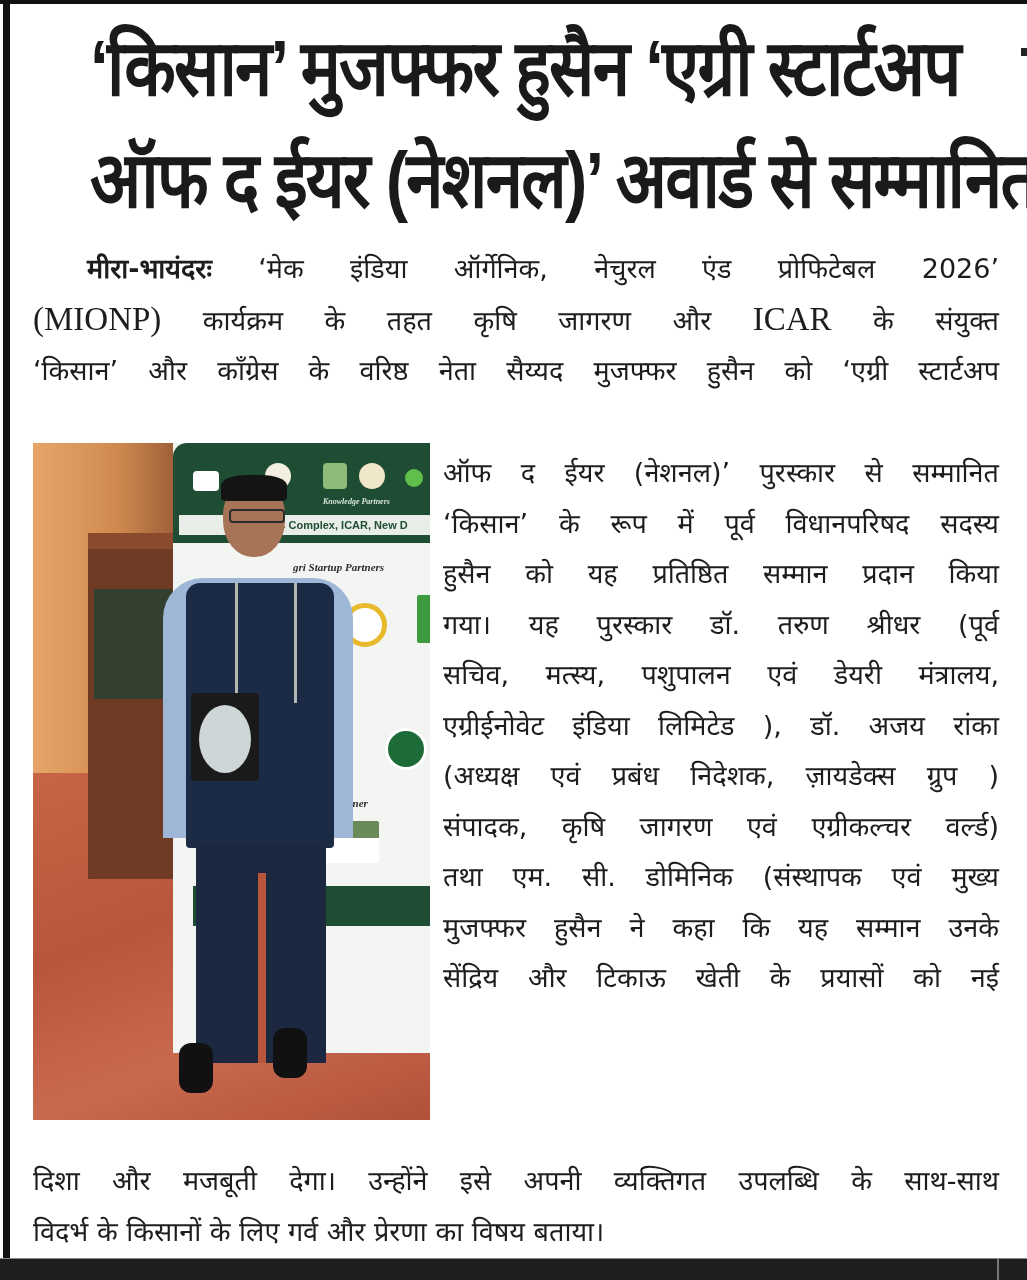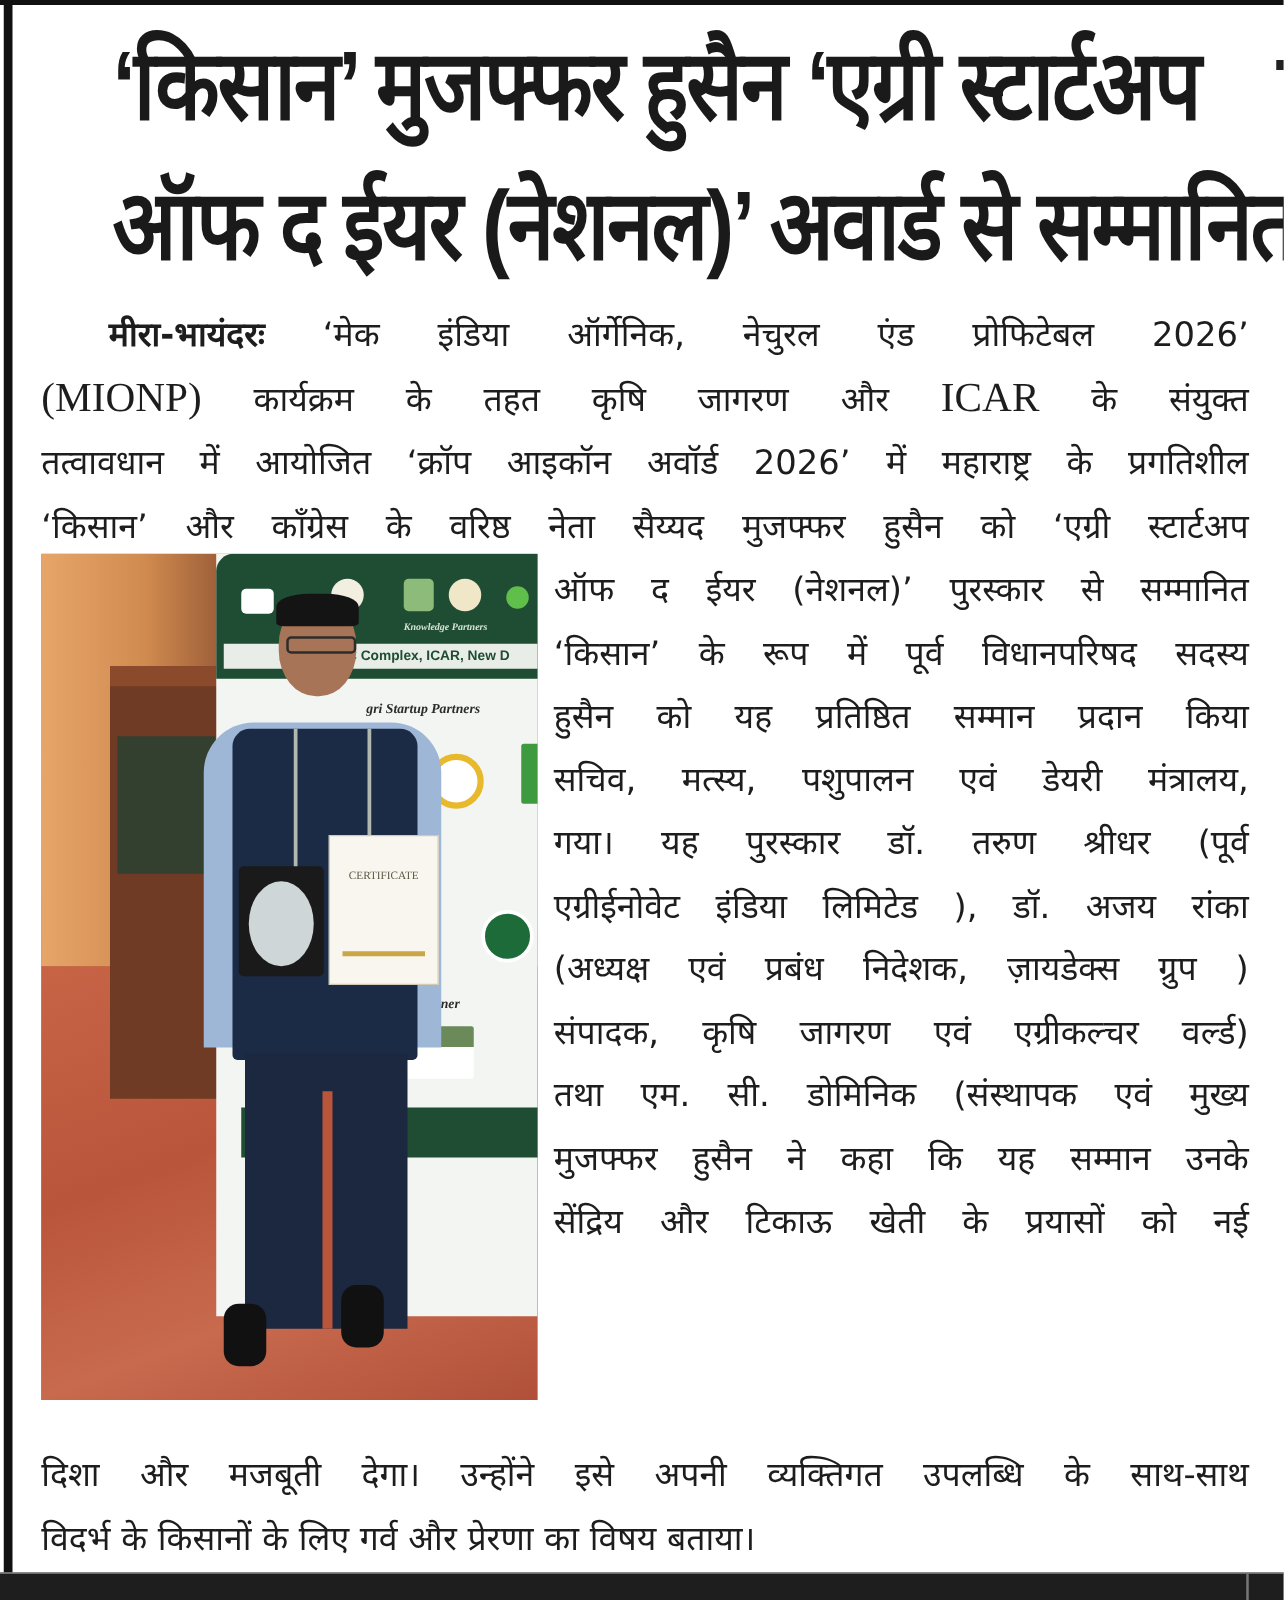--- a/index.html
+++ b/index.html
@@ -88,21 +88,20 @@
   <span class="jline">
     <span class="dateline">मीरा-भायंदरः</span>
     <span>‘मेक इंडिया ऑर्गेनिक, नेचुरल एंड प्रोफिटेबल 2026’</span>
   </span>
   <span class="jline">
     <span class="latin">(MIONP)</span>
     <span>कार्यक्रम के तहत कृषि जागरण और</span>
     <span class="latin">ICAR</span>
     <span>के संयुक्त</span>
   </span>
-  <span class="jline">तत्वावधान में आयोजित ‘क्रॉप आइकॉन अवॉर्ड 2026’ में महाराष्ट्र के प्रगतिशील</span>
   <span class="jline">‘किसान’ और काँग्रेस के वरिष्ठ नेता सैय्यद मुजफ्फर हुसैन को ‘एग्री स्टार्टअप</span>
 </div>
 
 <div class="photo">
   <div class="wall"></div>
   <div class="floor"></div>
   <div class="cabinet">
       <div class="glass"></div>
     </div>
   <div class="banner">
@@ -133,32 +132,28 @@
   <div class="person-hair"></div>
   <div class="glasses"></div>
   <div class="trousers">
       <div class="gap"></div>
     </div>
   <div class="shoe" style="left:146px;top:600px;"></div>
   <div class="shoe" style="left:240px;top:585px;"></div>
   <div class="plaque">
       <div class="oval"></div>
     </div>
-  <div class="certificate">
-    <div class="title">CERTIFICATE</div>
-    <div class="band"></div>
-  </div>
 </div>
 
 <div class="body-text side-para">
   <span class="jline">ऑफ द ईयर (नेशनल)’ पुरस्कार से सम्मानित</span>
   <span class="jline">‘किसान’ के रूप में पूर्व विधानपरिषद सदस्य</span>
   <span class="jline">हुसैन को यह प्रतिष्ठित सम्मान प्रदान किया</span>
+  <span class="jline">गया। यह पुरस्कार डॉ. तरुण श्रीधर (पूर्व</span>
   <span class="jline">सचिव, मत्स्य, पशुपालन एवं डेयरी मंत्रालय,</span>
-  <span class="jline">गया। यह पुरस्कार डॉ. तरुण श्रीधर (पूर्व</span>
   <span class="jline">एग्रीईनोवेट इंडिया लिमिटेड ), डॉ. अजय रांका</span>
   <span class="jline">(अध्यक्ष एवं प्रबंध निदेशक, ज़ायडेक्स ग्रुप )</span>
   <span class="jline">संपादक, कृषि जागरण एवं एग्रीकल्चर वर्ल्ड)</span>
   <span class="jline">तथा एम. सी. डोमिनिक (संस्थापक एवं मुख्य</span>
   <span class="jline">मुजफ्फर हुसैन ने कहा कि यह सम्मान उनके</span>
   <span class="jline">सेंद्रिय और टिकाऊ खेती के प्रयासों को नई</span>
 </div>
 
 <div class="body-text bottom-para">
   <span class="jline">दिशा और मजबूती देगा। उन्होंने इसे अपनी व्यक्तिगत उपलब्धि के साथ-साथ</span>

